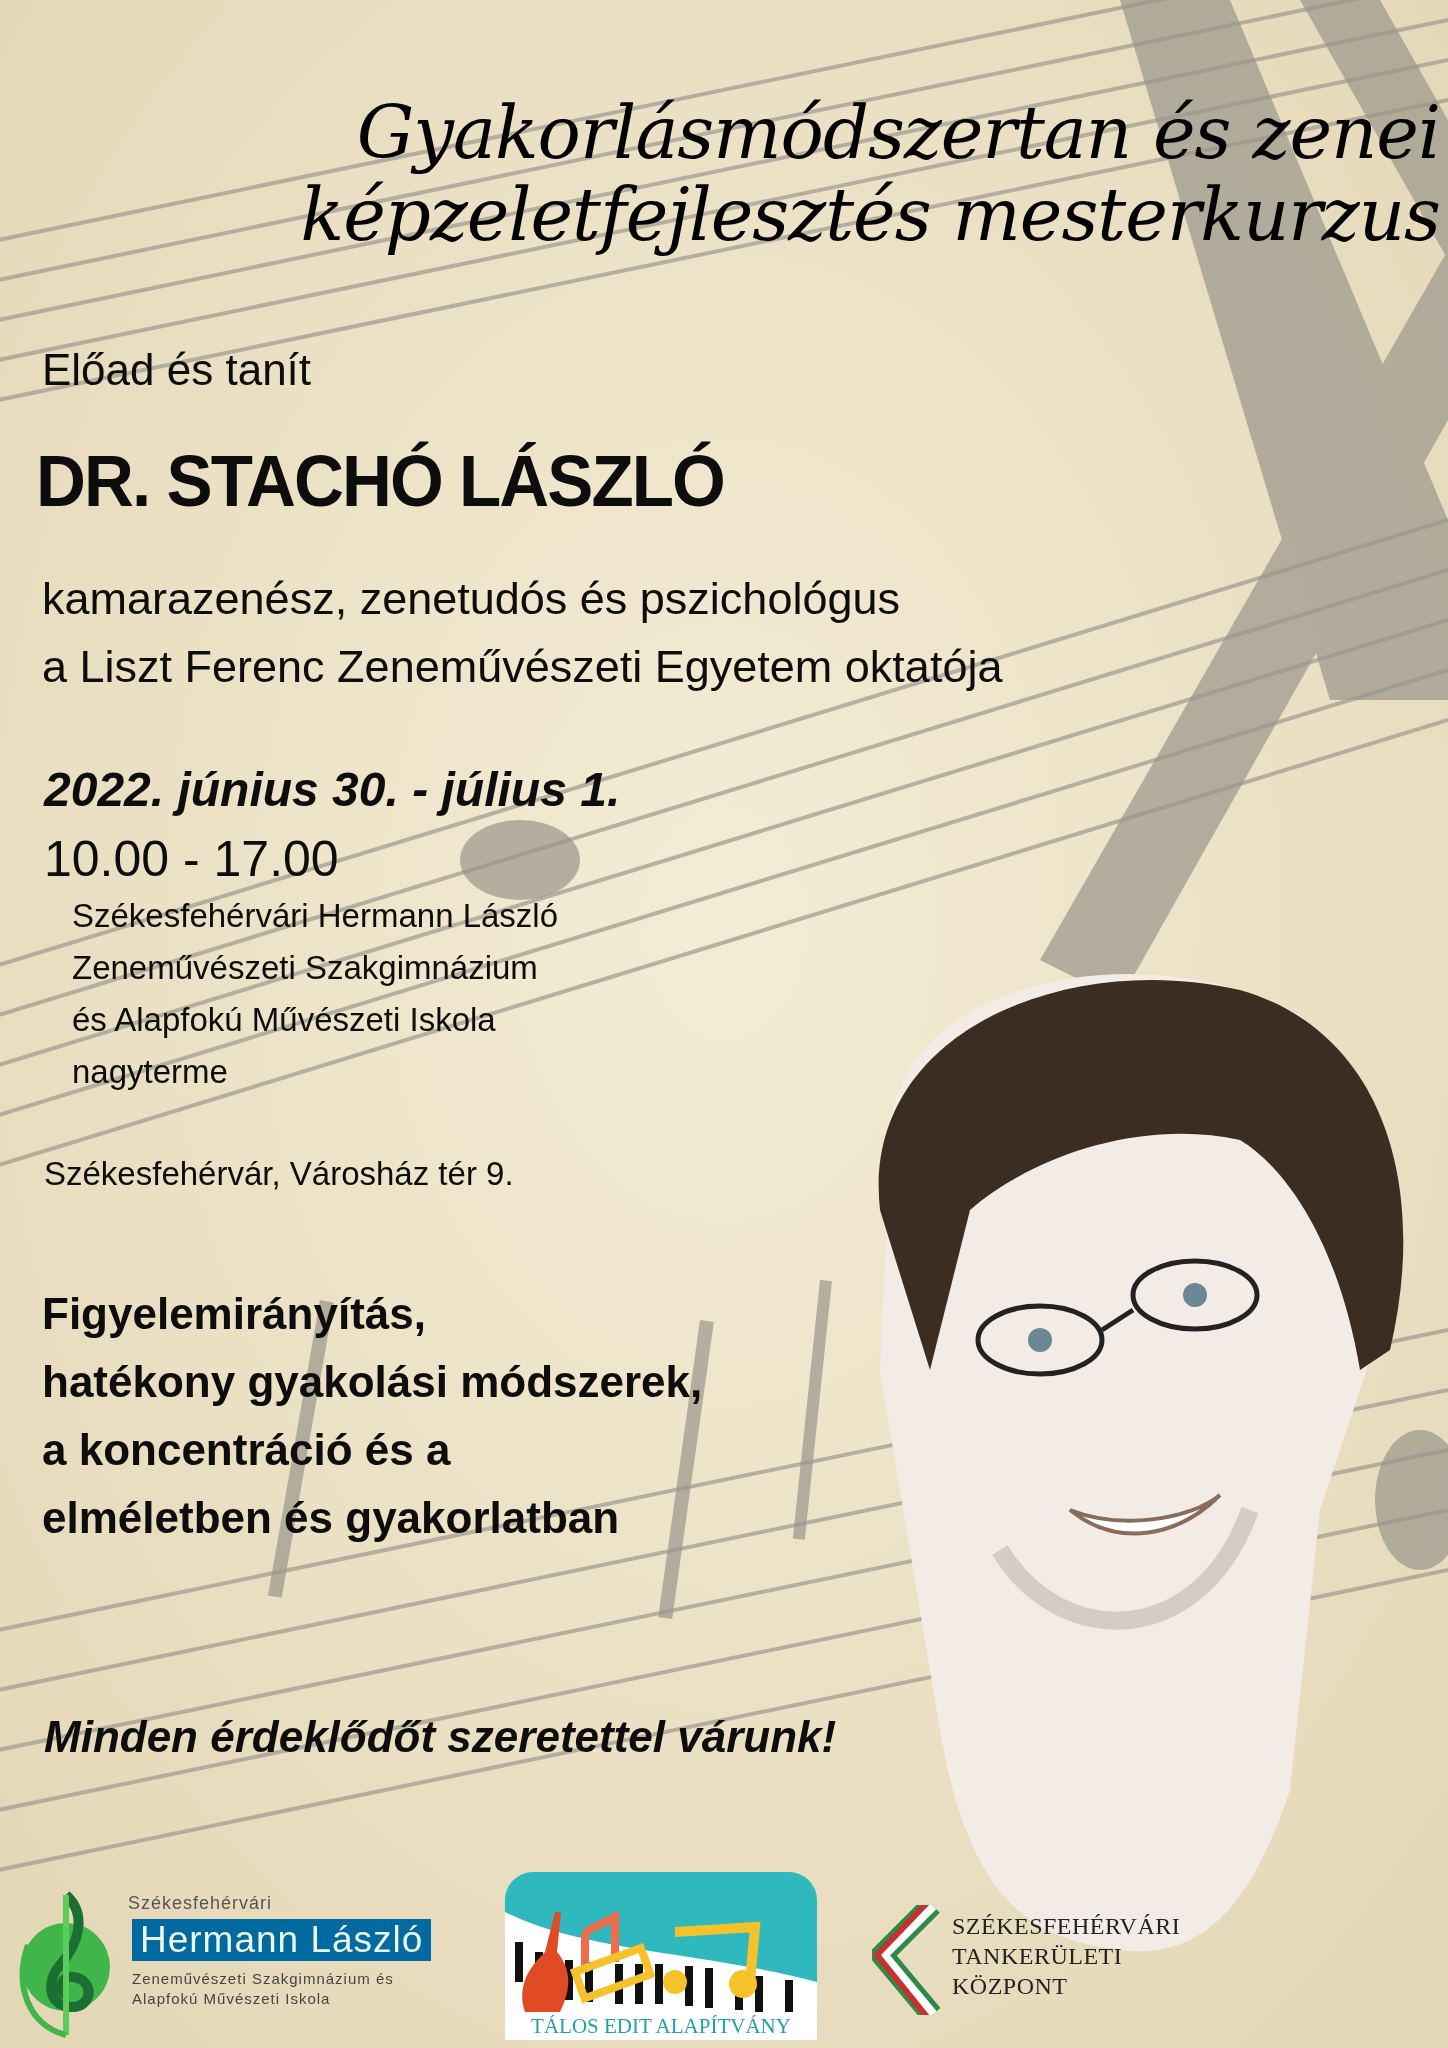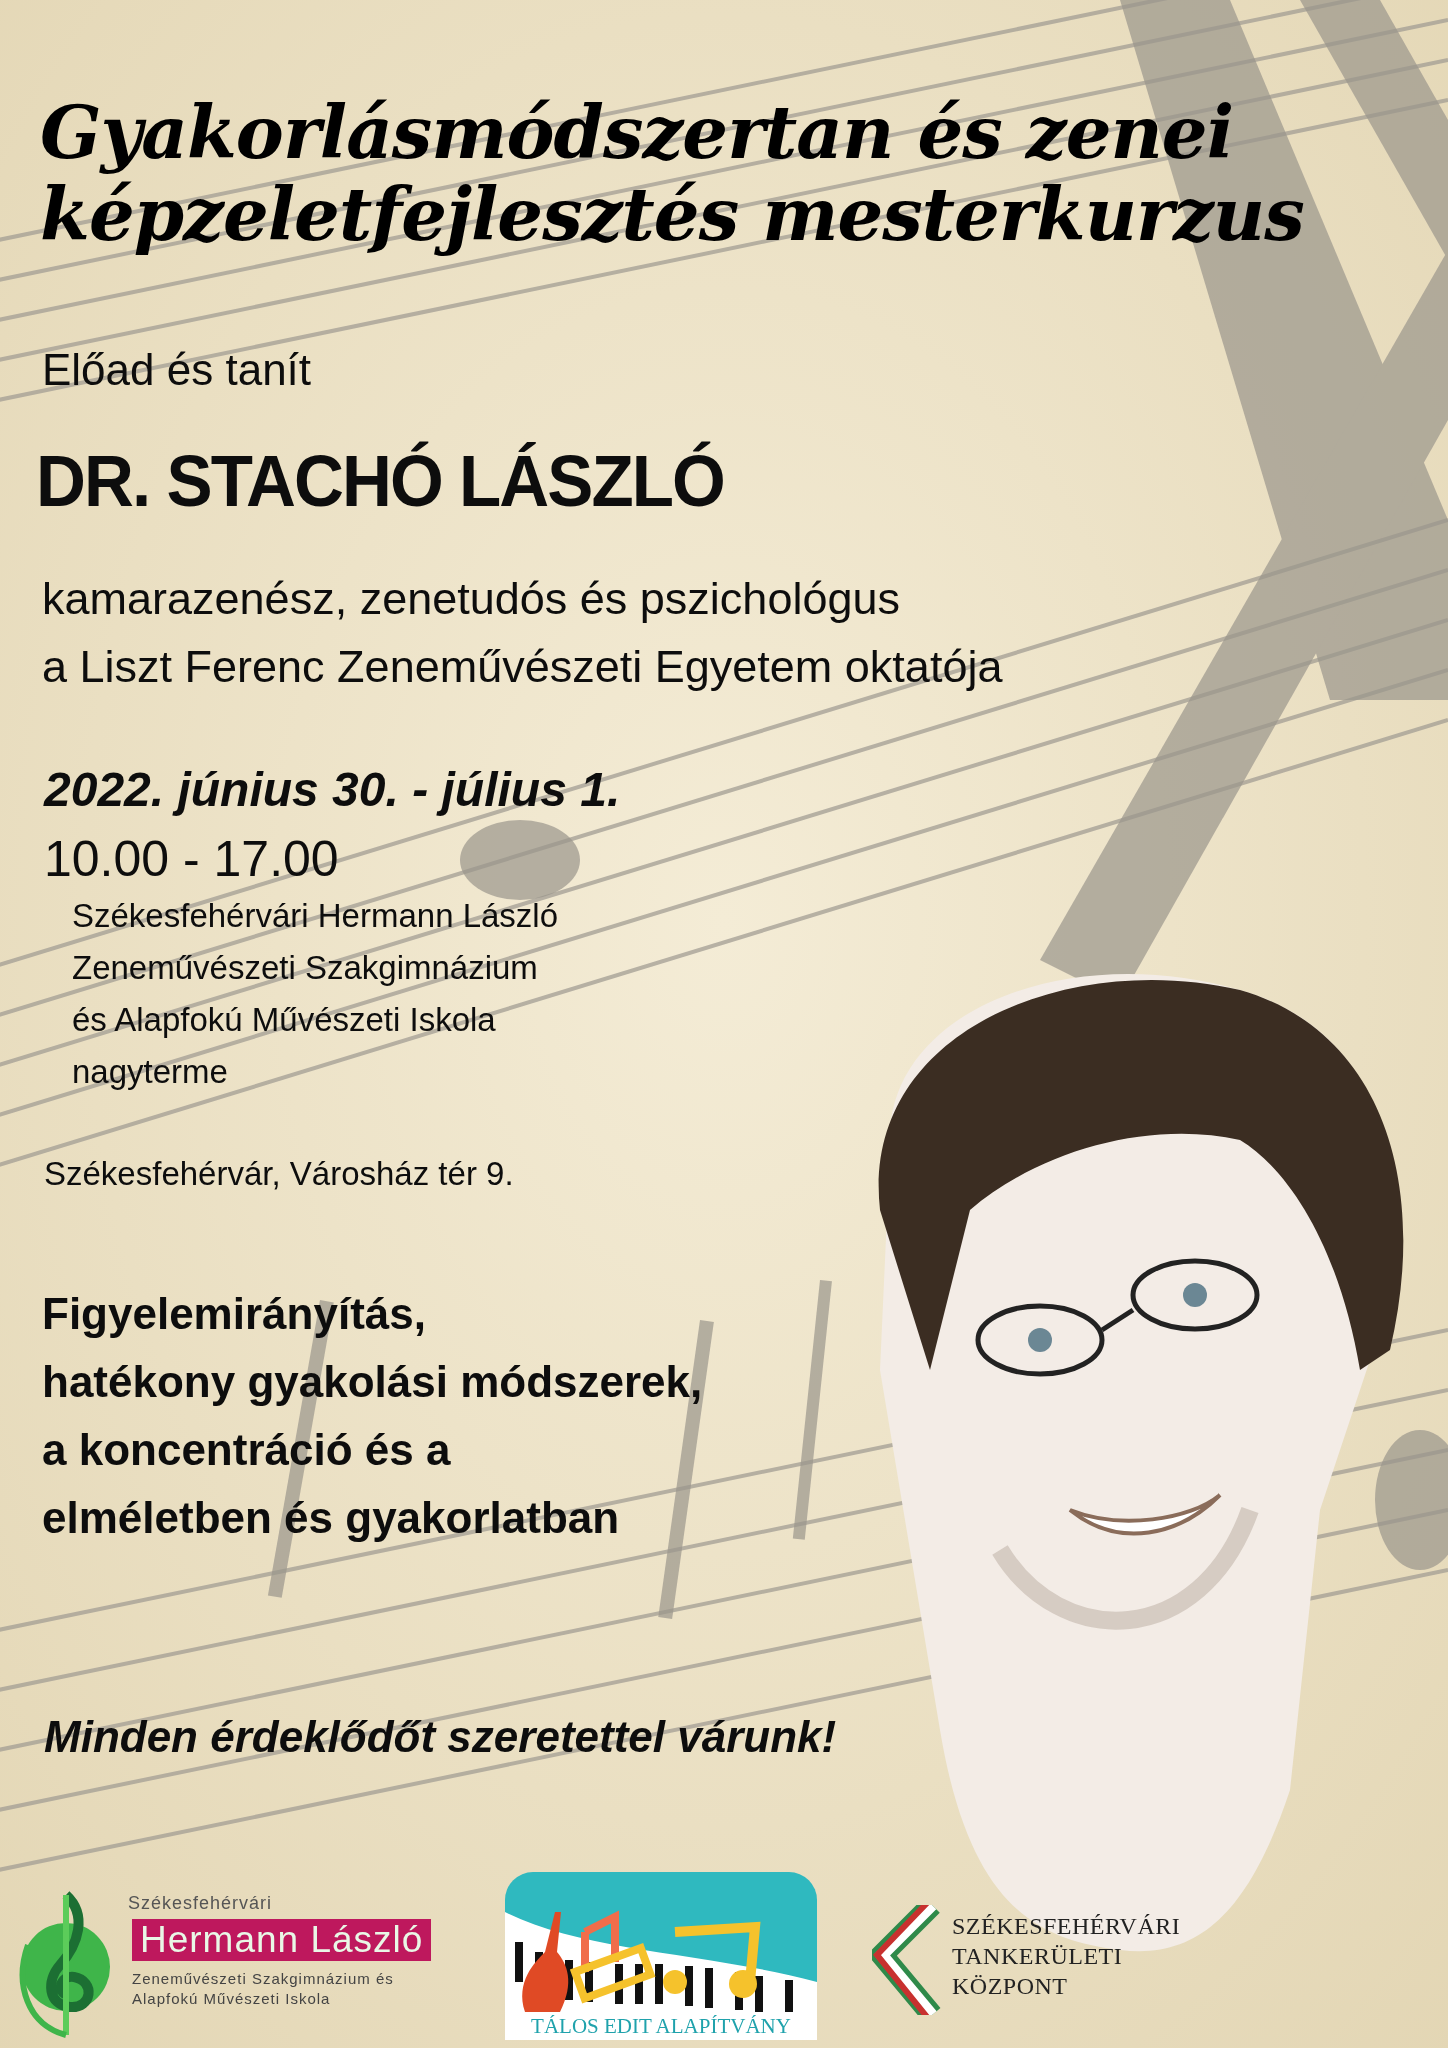--- a/index.html
+++ b/index.html
@@ -6,39 +6,39 @@
   body {
     width:1448px; height:2048px; position:relative; overflow:hidden;
     background:#efe6cc;
     font-family:"Liberation Sans", sans-serif;
     color:#0d0d0d;
   }
   .bg { position:absolute; inset:0; z-index:0; }
   .content { position:absolute; inset:0; z-index:2; }
   .title {
     position:absolute; left:40px; top:92px; width:1400px;
-    font-family:"DejaVu Serif", serif; font-style:italic; font-weight:bold;
-    font-size:72px; line-height:82px; letter-spacing:-1px; color:#000;
+    font-family:"DejaVu Serif", serif; font-style:italic; font-weight:normal;
+    font-size:72px; line-height:82px; letter-spacing:-1px; color:#000;text-align:right;
   }
   .presenter-intro { position:absolute; left:42px; top:345px; font-size:44px; font-weight:normal; }
   .presenter-name {
     position:absolute; left:36px; top:440px; font-size:72px; font-weight:bold;
     letter-spacing:-2px; transform:scaleX(0.96); transform-origin:left;
   }
   .role { position:absolute; left:42px; top:565px; font-size:45px; line-height:68px; font-weight:normal; }
   .date { position:absolute; left:44px; top:762px; font-size:48px; font-weight:bold; font-style:italic; }
   .time { position:absolute; left:44px; top:830px; font-size:50px; }
   .venue { position:absolute; left:44px; top:890px; font-size:33px; line-height:52px;margin-left:28px; }
   .address { position:absolute; left:44px; top:1155px; font-size:33px; }
   .topics { position:absolute; left:42px; top:1280px; font-size:44px; line-height:68px; font-weight:bold; }
   .welcome { position:absolute; left:44px; top:1712px; font-size:44px; font-weight:bold; font-style:italic;text-align:right; }
   .photo { position:absolute; left:820px; top:950px; width:600px; height:1020px; z-index:1; }
   .logo-hermann { position:absolute; left:8px; top:1885px; width:440px; height:160px; }
   .h-small { position:absolute; left:120px; top:8px; font-size:18px; color:#555; letter-spacing:1px; }
-  .h-band { position:absolute; left:124px; top:34px; background:#be185d; color:#e9f7e6; font-size:37px; padding:0 8px; line-height:42px; letter-spacing:1px; }
+  .h-band { position:absolute; left:124px; top:34px; background:#0369a1; color:#e9f7e6; font-size:37px; padding:0 8px; line-height:42px; letter-spacing:1px; }
   .h-sub { position:absolute; left:124px; top:84px; font-size:15px; color:#444; line-height:20px; letter-spacing:1px; }
   .logo-talos { position:absolute; left:505px; top:1872px; width:312px; height:168px; background:#2fb9bf;border-radius:28px; }
   .talos-label { position:absolute; left:0; right:0; bottom:0; height:28px; background:#fff; color:#1fa2ac; font-family:"Liberation Serif", serif; font-size:21px; text-align:center; line-height:28px; }
   .logo-tk { position:absolute; left:872px; top:1905px; width:320px; height:110px; }
   .tk-text { position:absolute; left:80px; top:6px; font-family:"Liberation Serif", serif; font-size:24px; line-height:30px; color:#222; letter-spacing:0.5px; }
 </style>
 </head>
 <body>
 
 <svg class="bg" width="1448" height="2048" viewBox="0 0 1448 2048">

